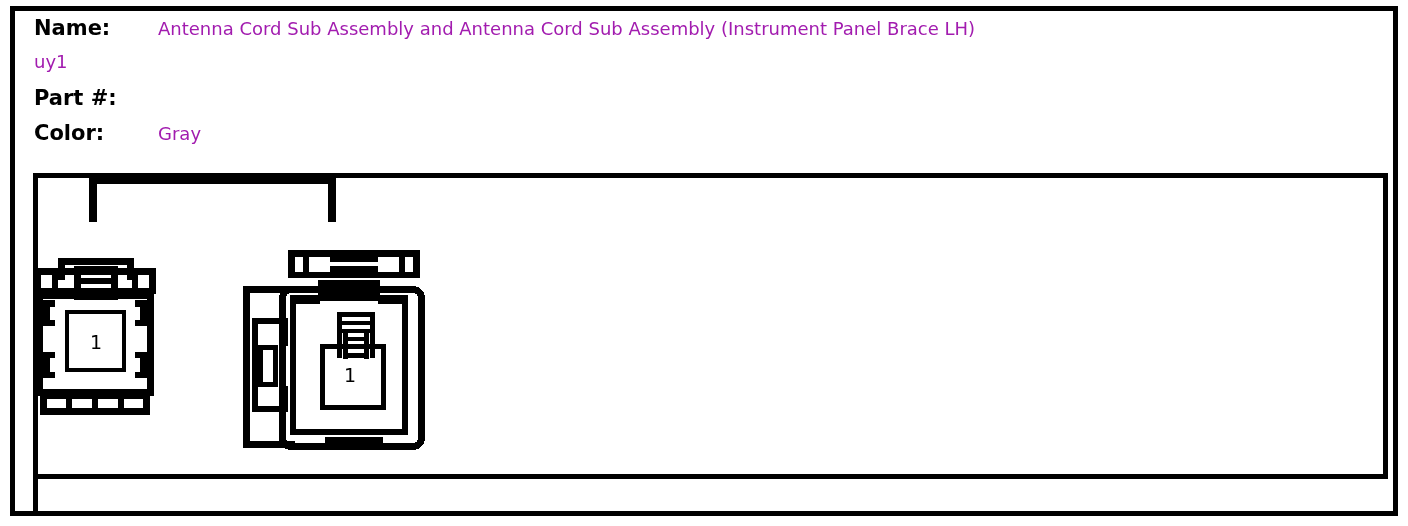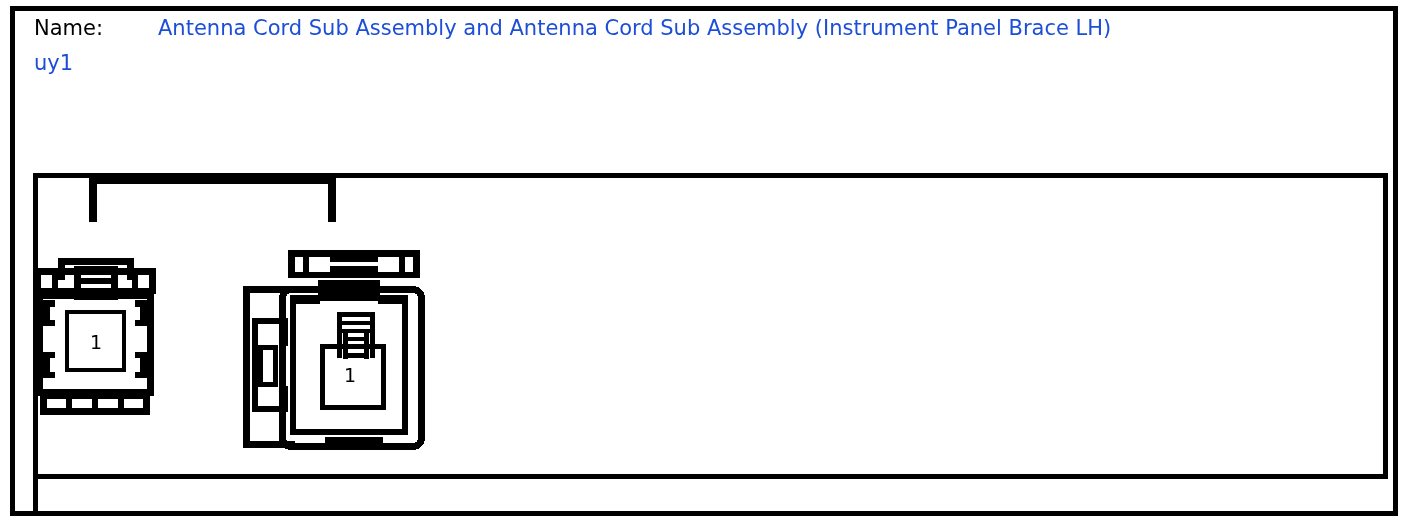--- a/index.html
+++ b/index.html
@@ -39,29 +39,29 @@
   }
   .info-row {
     display: flex;
     align-items: baseline;
     height: 35px;
   }
   .info-label {
     width: 124px;
     flex: 0 0 124px;
     font-size: 21px;
-    font-weight: normal;
+    font-weight: bold;
     color: #000000;
     letter-spacing: 0px;
     white-space: nowrap;
   }
   .info-value {
-    font-size: 21px;
+    font-size: 18px;
     font-weight: normal;
-    color: #1d4ed8;
+    color: #a21caf;
     white-space: nowrap;
   }
 
   
   .diagram-panel {
     position: absolute;
     left: 33px;
     top: 173px;
     width: 1355px;
     height: 306px;
@@ -113,22 +113,27 @@
     <div class="info-row">
       <div class="info-label">Name:</div>
       <div class="info-value">Antenna Cord Sub Assembly and Antenna Cord Sub Assembly (Instrument Panel Brace LH)</div>
     </div>
 
     <div class="info-row">
       <div class="info-value">uy1</div>
     </div>
 
     <div class="info-row">
-    </div>
-
+      <div class="info-label">Part #:</div>
+    </div>
+
+    <div class="info-row">
+      <div class="info-label">Color:</div>
+      <div class="info-value">Gray</div>
+    </div>
 
   </div>
 
   <div class="diagram-panel"></div>
   <div class="lower-strip"></div>
 
   <div class="art-layer">
     <svg width="1408" height="526" viewBox="0 0 1408 526" xmlns="http://www.w3.org/2000/svg" shape-rendering="crispEdges">
 
       <g fill="#000000">

